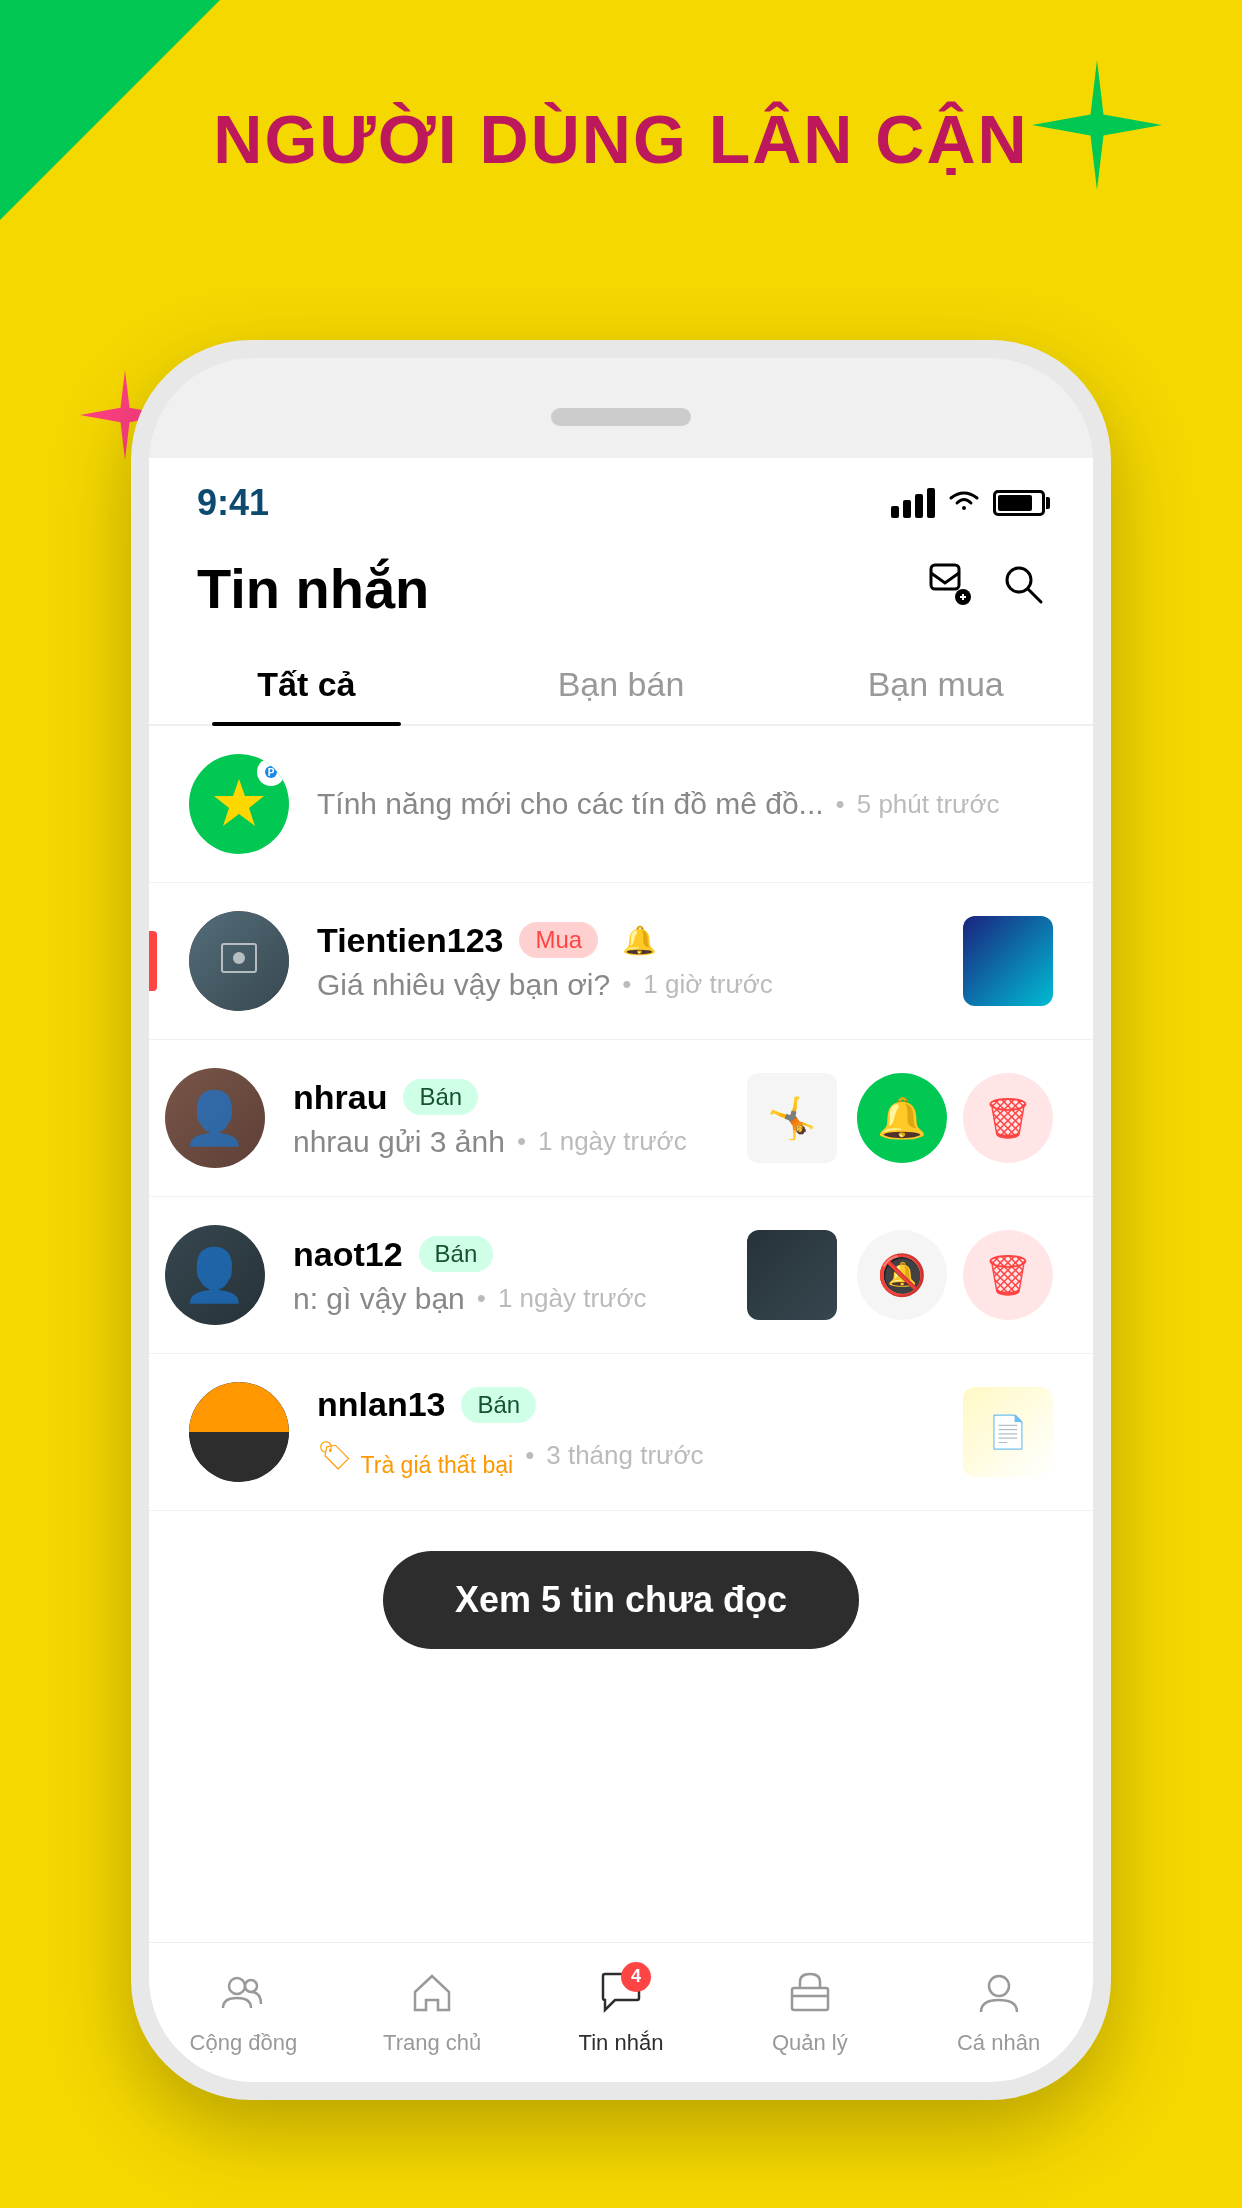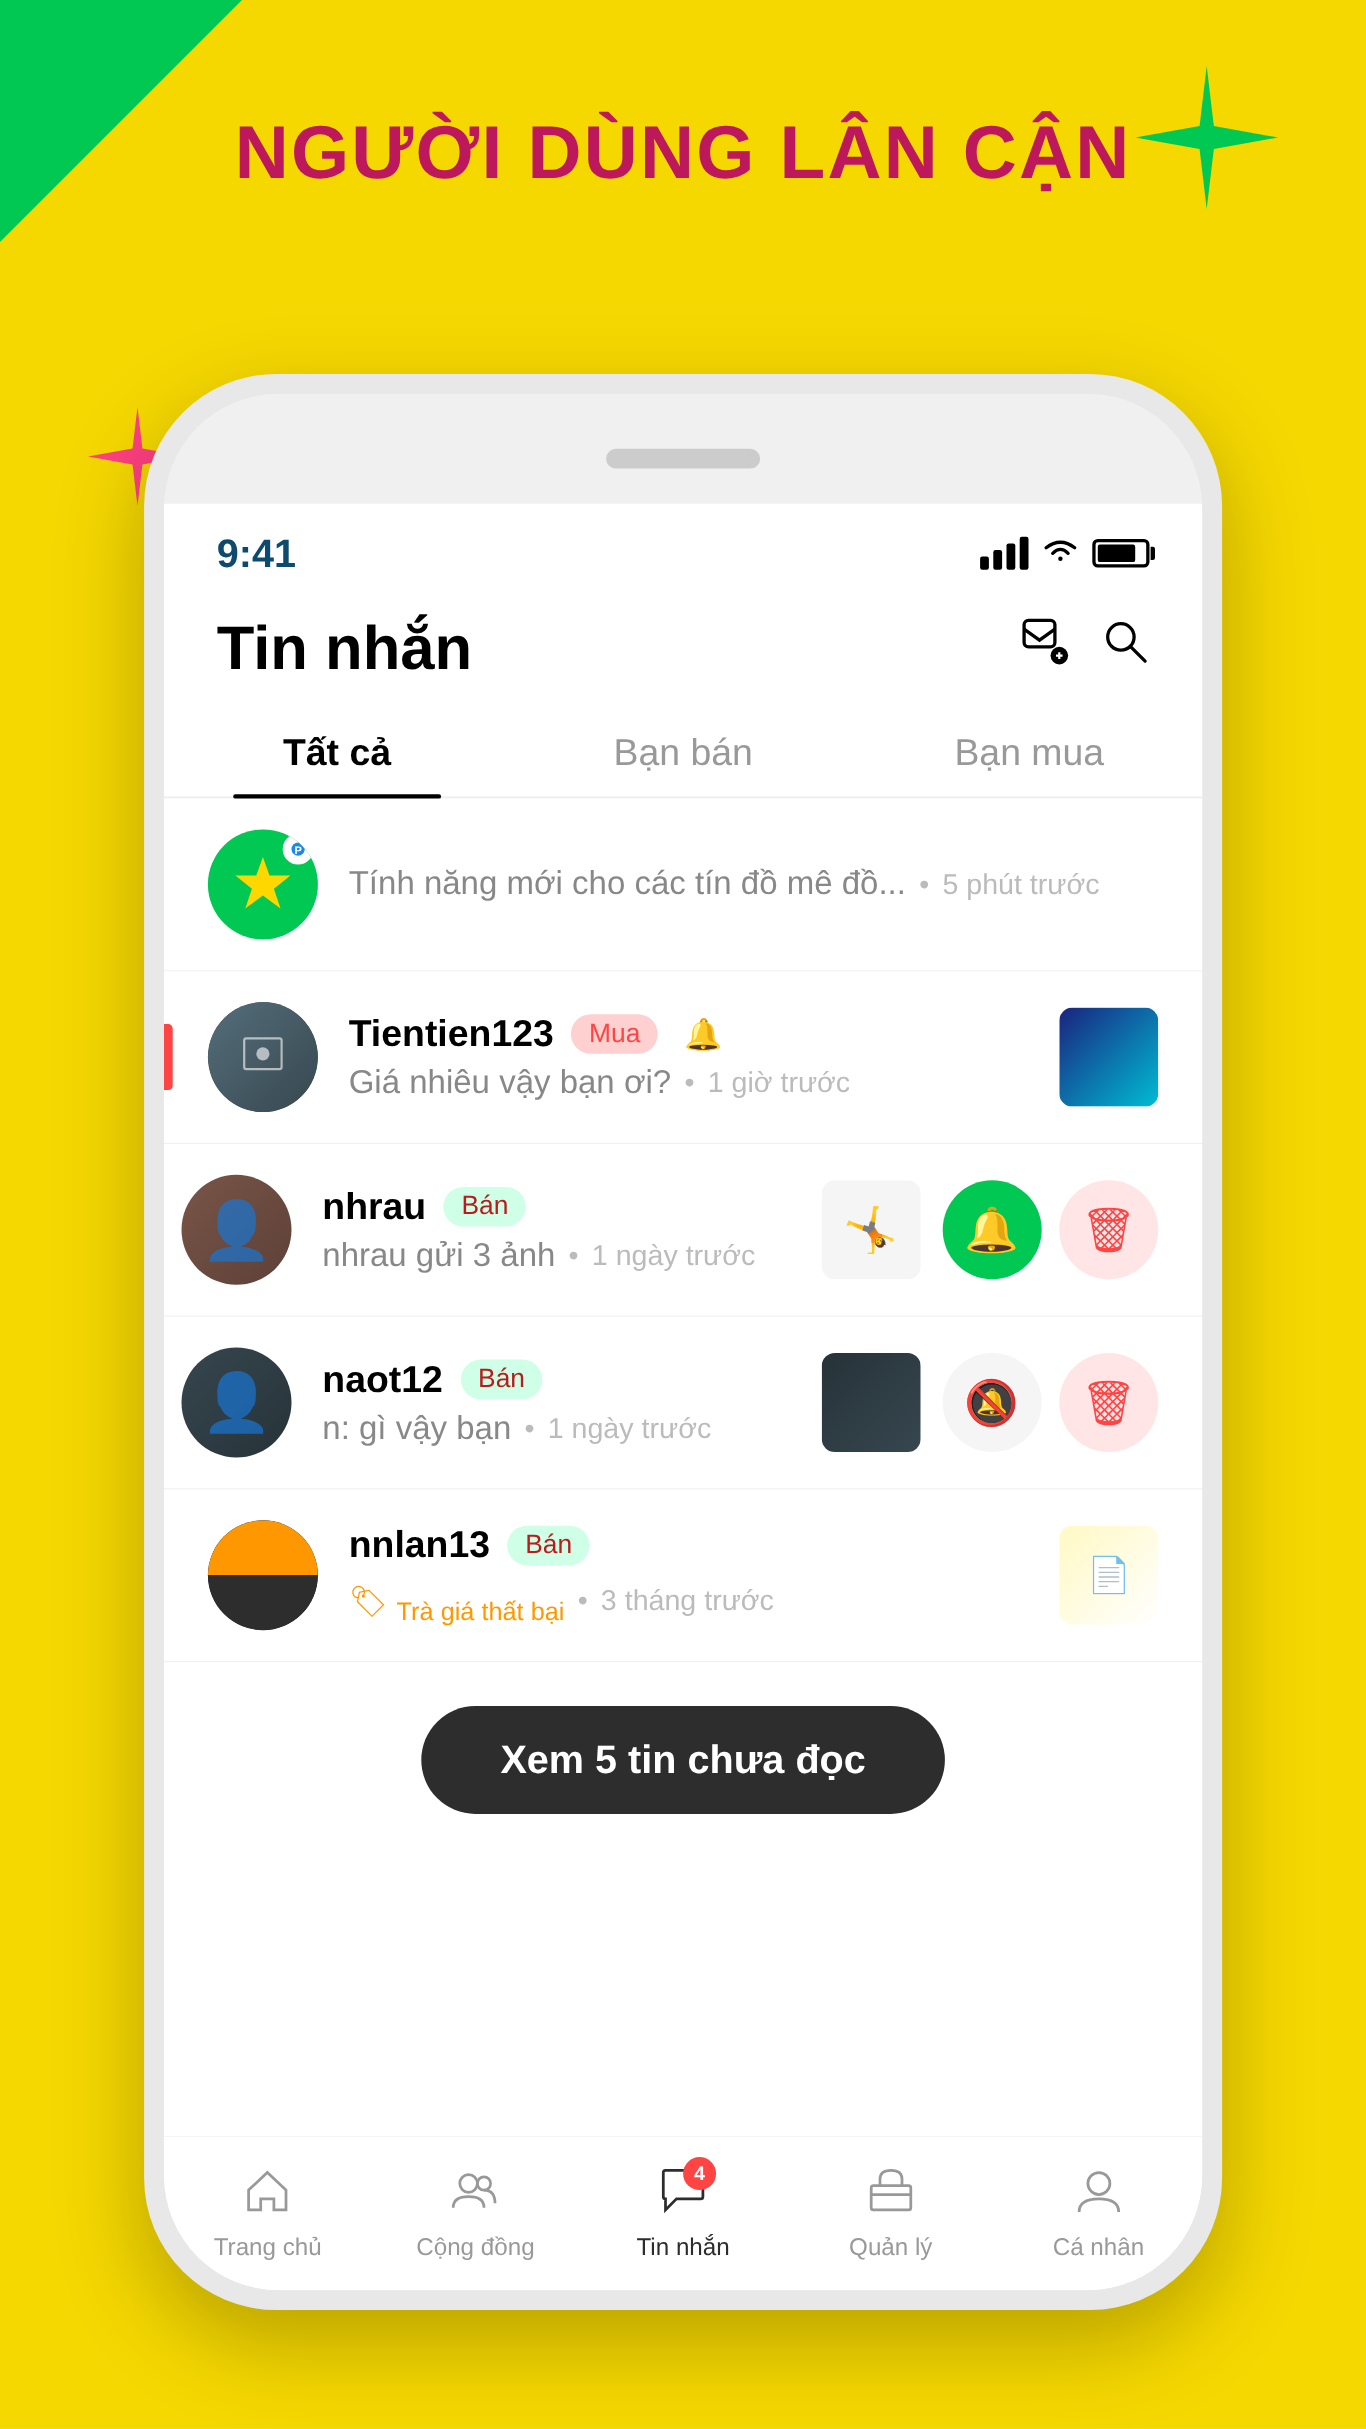--- a/index.html
+++ b/index.html
@@ -302,21 +302,21 @@
       background: #FFD0D0;
       color: #FF4444;
       font-size: 24px;
       padding: 4px 16px;
       border-radius: 20px;
       font-weight: 500;
     }
 
     .tag-sell {
       background: #D0FFE8;
-      color: #b91c1c;
+      color: #14532d;
       font-size: 24px;
       padding: 4px 16px;
       border-radius: 20px;
       font-weight: 500;
     }
 
     .mute-icon {
       font-size: 28px;
       color: #999;
       margin-left: 8px;
@@ -733,35 +733,35 @@
           <div class="unread-btn-container">
             <button class="unread-btn">Xem 5 tin chưa đọc</button>
           </div>
 
         </div>
 
         <div class="bottom-nav">
           <div class="nav-item">
             <div class="nav-icon">
               <svg width="44" height="44" viewBox="0 0 44 44">
-                <path d="M5 22 L22 6 L39 22 L39 40 L28 40 L28 30 L16 30 L16 40 L5 40 Z" stroke="#999" stroke-width="2.5" fill="none"></path>
-              </svg>
-            </div>
-            <span class="nav-label">Trang chủ</span>
-          </div>
-          <div class="nav-item">
-            <div class="nav-icon">
-              <svg width="44" height="44" viewBox="0 0 44 44">
                 <circle cx="16" cy="16" r="8" stroke="#999" stroke-width="2.5" fill="none"></circle>
                 <circle cx="30" cy="16" r="6" stroke="#999" stroke-width="2.5" fill="none"></circle>
                 <path d="M2 38 Q2 28 16 28 Q30 28 30 38" stroke="#999" stroke-width="2.5" fill="none"></path>
                 <path d="M30 22 Q40 22 40 34" stroke="#999" stroke-width="2.5" fill="none"></path>
               </svg>
             </div>
             <span class="nav-label">Cộng đồng</span>
+          </div>
+          <div class="nav-item">
+            <div class="nav-icon">
+              <svg width="44" height="44" viewBox="0 0 44 44">
+                <path d="M5 22 L22 6 L39 22 L39 40 L28 40 L28 30 L16 30 L16 40 L5 40 Z" stroke="#999" stroke-width="2.5" fill="none"></path>
+              </svg>
+            </div>
+            <span class="nav-label">Trang chủ</span>
           </div>
           <div class="nav-item">
             <div class="nav-icon active nav-badge" style="position:relative;">
               <svg width="44" height="44" viewBox="0 0 44 44">
                 <path d="M4 6 Q4 4 6 4 L38 4 Q40 4 40 6 L40 28 Q40 30 38 30 L16 30 L6 40 L6 30 L6 30 Q4 30 4 28 Z" stroke="#2d2d2d" stroke-width="2.5" fill="none"></path>
               </svg>
               <div class="badge">4</div>
             </div>
             <span class="nav-label active">Tin nhắn</span>
           </div>

